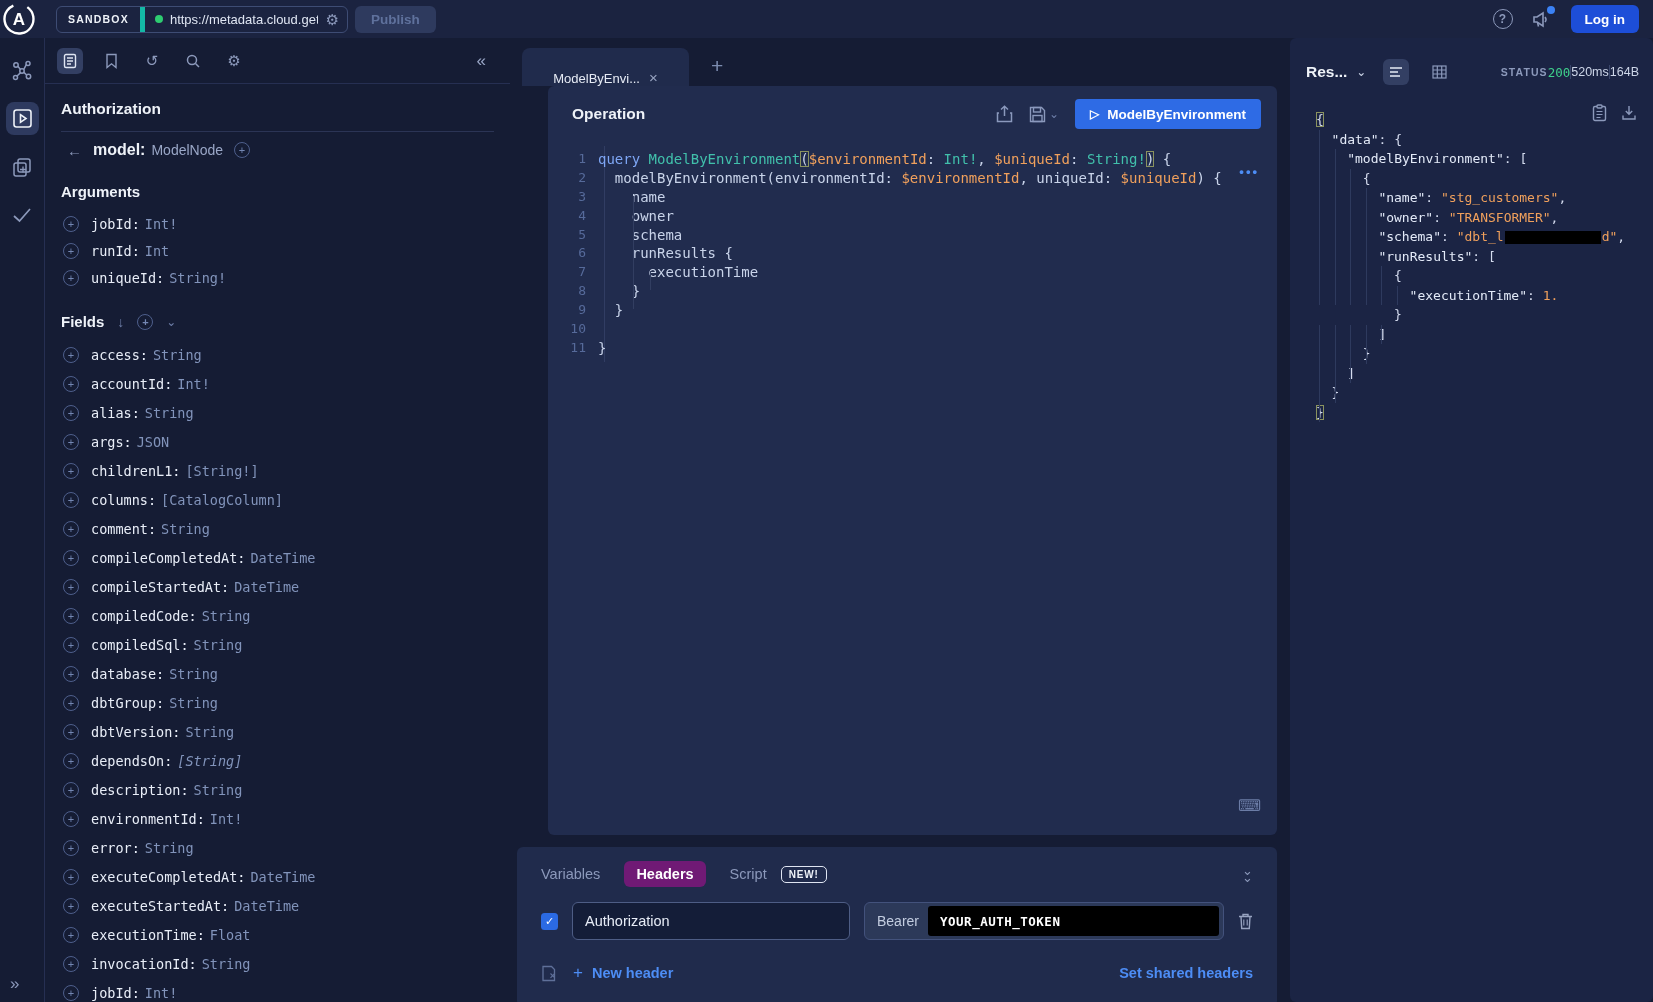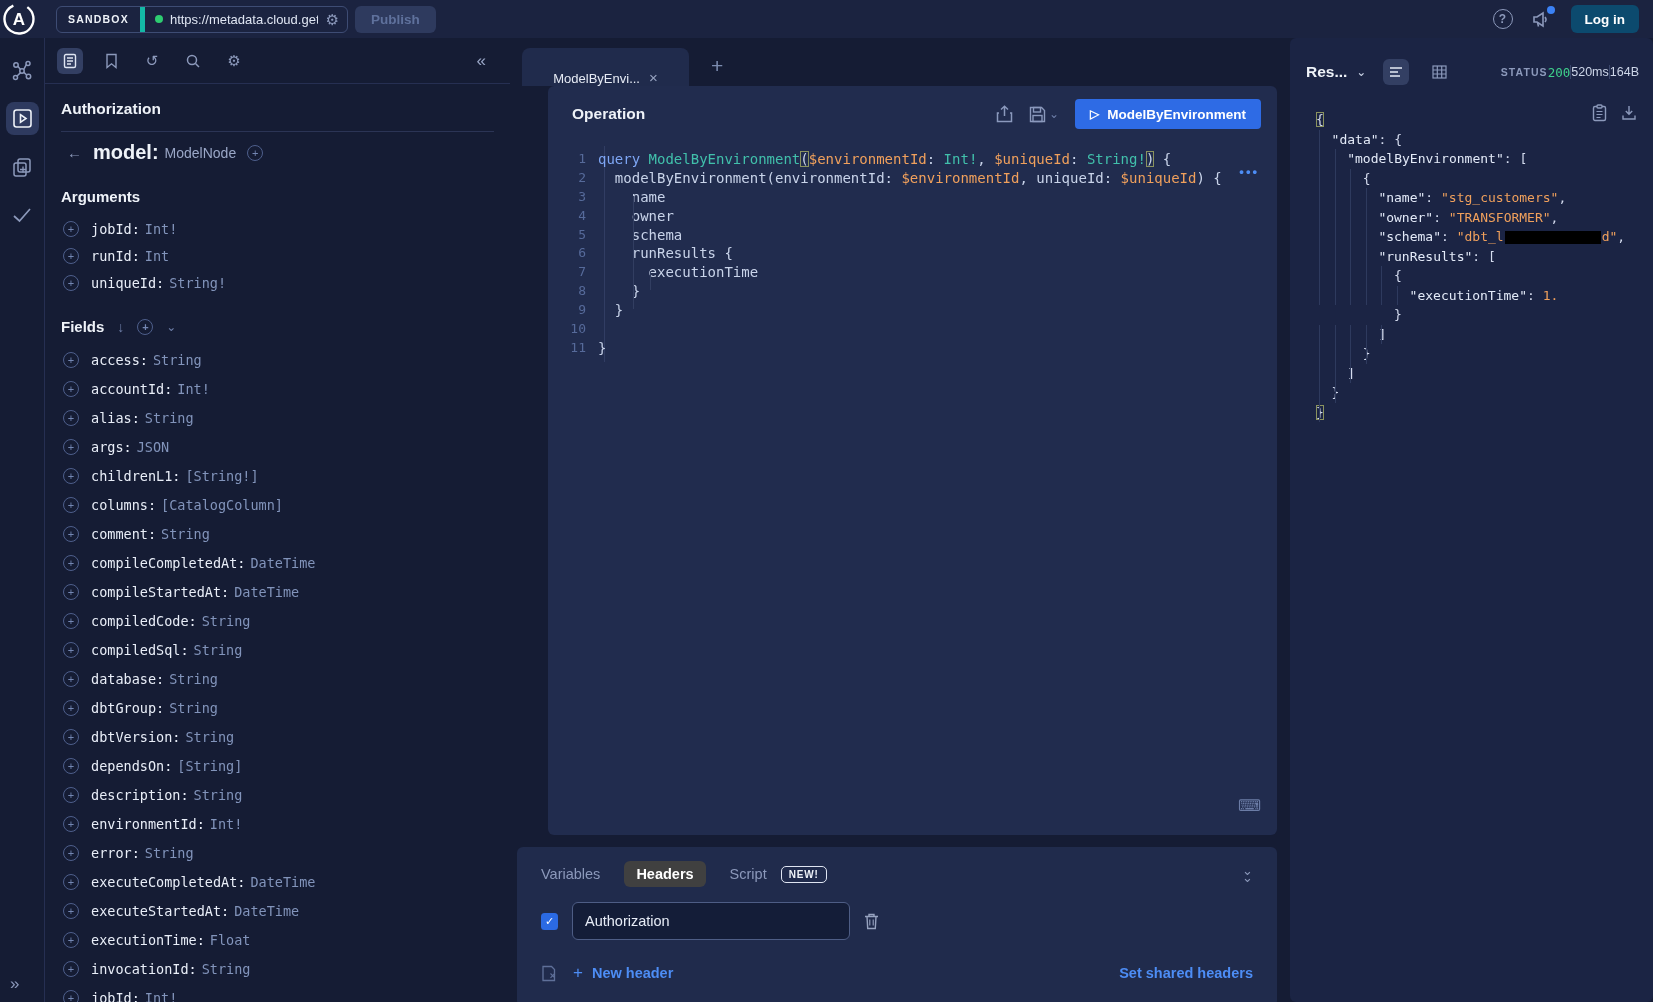--- a/index.html
+++ b/index.html
@@ -14,39 +14,39 @@
   .sandbox-cell { display:flex; align-items:center; padding:0 11px; font-size:10.5px; font-weight:bold; letter-spacing:1.2px; color:#eef2f8; border-right:5px solid #14b8a6; }
   .url-cell { display:flex; align-items:center; gap:7px; padding:0 8px 0 10px; width:202px; }
   .green-dot { width:8px; height:8px; border-radius:50%; background:#2ecc71; flex:0 0 auto; }
   .url-text { font-size:13px; color:#dfe5f2; white-space:nowrap; overflow:hidden; width:150px; }
   .gear { color:#8c99bb; font-size:15px; line-height:1; }
   .publish-btn { margin-left:7px; height:27px; padding:0 16px; border-radius:6px; background:#2e3a5e; color:#5f719c; font-size:13.5px; font-weight:bold; display:flex; align-items:center; }
   .topbar-right { margin-left:auto; display:flex; align-items:center; gap:18px; padding-right:14px; }
   .help-icon { width:20px; height:20px; border:1.5px solid #8c99bb; border-radius:50%; color:#8c99bb; font-size:12px; font-weight:bold; display:flex; align-items:center; justify-content:center; }
   .megaphone-wrap { position:relative; width:22px; height:20px; }
   .notif-dot { position:absolute; right:-2px; top:-3px; width:8px; height:8px; border-radius:50%; background:#3b82f6; }
-  .login-btn { height:28px; padding:0 14px; border-radius:6px; background:#0c4a6e; color:#ffffff; font-size:13.5px; font-weight:bold; display:flex; align-items:center; }
+  .login-btn { height:28px; padding:0 14px; border-radius:6px; background:#1d4ed8; color:#ffffff; font-size:13.5px; font-weight:bold; display:flex; align-items:center; }
 
   
   .rail { position:absolute; left:0; top:38px; width:45px; height:964px; background:#151c34; border-right:1px solid #262f52; display:flex; flex-direction:column; align-items:center; padding-top:16px; gap:15px; }
   .rail-item { width:33px; height:33px; display:flex; align-items:center; justify-content:center; color:#8c99bb; }
   .rail-item.active { background:#2e3a5f; border-radius:8px; color:#eef2f8; }
   .rail-expand { position:absolute; left:10px; bottom:8px; font-size:17px; color:#8c99bb; }
 
   
   .docs { position:absolute; left:45px; top:38px; width:465px; height:964px; background:#151c34; overflow:hidden; }
   .docs-toolbar { height:46px; display:flex; align-items:center; gap:15px; padding:0 24px 0 12px; border-bottom:1px solid #262f52; }
   .tool-icon { width:26px; height:26px; display:flex; align-items:center; justify-content:center; color:#8c99bb; font-size:15px; }
   .tool-icon.active { background:#333f63; border-radius:6px; color:#dfe5f2; }
   .collapse-docs { margin-left:auto; color:#9aa7c7; font-size:17px; }
   .docs-body { padding:16px 16px 0 16px; }
   .docs-title { font-size:15.5px; font-weight:bold; color:#eef2f8; padding-bottom:13px; border-bottom:1px solid #2b3455; }
   .model-row { display:flex; align-items:center; gap:11px; padding:9px 0 2px 6px; }
   .back-arrow { color:#8c99bb; font-size:15px; }
-  .model-label { font-size:20px; font-weight:bold; color:#eef2f8; }
+  .model-label { font-size:16px; font-weight:bold; color:#eef2f8; }
   .model-type { font-size:14px; color:#9aa7c7; margin-left:-5px; }
   .section-title { font-size:15px; font-weight:bold; color:#eef2f8; margin:22px 0 10px 0; display:flex; align-items:center; gap:13px; }
   .sort-icon { color:#6d7ea8; font-size:14px; font-weight:normal; }
   .chev { color:#6d7ea8; font-size:12px; font-weight:normal; }
   .doc-row { display:flex; align-items:center; gap:12px; height:27px; padding-left:2px; }
   .fields-list .doc-row { height:29px; }
   .circle-plus { flex:0 0 auto; width:16px; height:16px; border:1.2px solid #4e5f8c; border-radius:50%; color:#7487b3; font-size:11px; line-height:14px; text-align:center; }
   .f-name { font-family:"DejaVu Sans Mono", monospace; font-size:13.5px; color:#e9eef8; white-space:pre; }
   .f-type { font-family:"DejaVu Sans Mono", monospace; font-size:13.5px; color:#8294bb; white-space:pre; }
 
@@ -73,21 +73,21 @@
   .seg-v { color:#f0a05c; } .seg-p { color:#c9d4ea; }
   .seg-b { color:#c9d4ea; outline:1px solid #8a935f; outline-offset:-1px; }
   .guide { position:absolute; width:1px; background:#323e61; }
   .more-dots { position:absolute; right:18px; top:78px; color:#4d8df5; font-size:13px; letter-spacing:2px; font-weight:bold; }
   .kbd-icon { position:absolute; right:16px; bottom:20px; color:#6b7ca6; font-size:16px; }
 
   
   .req-panel { position:relative; margin-top:12px; height:160px; background:#202b4c; border-radius:6px; padding:14px 24px 0 24px; }
   .req-tabs { display:flex; align-items:center; gap:24px; }
   .req-tab { font-size:14.5px; color:#8c99bb; }
-  .req-tab.active { background:#404040; border-radius:6px; padding:5px 12px; color:#ffffff; font-weight:bold; }
+  .req-tab.active { background:#701a75; border-radius:6px; padding:5px 12px; color:#ffffff; font-weight:bold; }
   .new-badge { border:1.5px solid #dfe5f2; border-radius:5px; padding:2px 7px; font-size:10px; font-weight:bold; letter-spacing:0.8px; color:#eef2f8; margin-left:-10px; }
   .collapse-req { margin-left:auto; color:#8c99bb; display:flex; flex-direction:column; line-height:7px; font-size:13px; }
   .header-row { display:flex; align-items:center; margin-top:15px; gap:14px; }
   .checkbox { width:17px; height:17px; border-radius:3.5px; background:#2b6ae3; color:#fff; font-size:11px; display:flex; align-items:center; justify-content:center; }
   .hname-input { width:278px; height:38px; background:#141d38; border:1px solid #4e5d85; border-radius:6px; color:#e8edf7; font-size:14.5px; padding:0 12px; font-family:"Liberation Sans", sans-serif; }
   .hval-box { flex:1; height:38px; background:#2c3959; border:1px solid #43527c; border-radius:6px; display:flex; align-items:center; gap:9px; padding:0 4px 0 12px; }
   .bearer-label { font-size:14px; color:#c3cde0; }
   .token-box { flex:1; background:#000000; border-radius:3px; height:30px; display:flex; align-items:center; padding:0 12px; font-family:"DejaVu Sans Mono", monospace; font-size:12.5px; font-weight:bold; letter-spacing:0.5px; color:#ffffff; }
   .trash { color:#97a3c0; }
   .req-footer { display:flex; align-items:center; margin-top:23px; gap:16px; }
@@ -308,21 +308,21 @@
             <span class="f-type" style="margin-left: -7px;">String</span>
           </div>
           <div class="doc-row">
             <span class="circle-plus">+</span>
             <span class="f-name">dbtVersion:</span>
             <span class="f-type" style="margin-left: -7px;">String</span>
           </div>
           <div class="doc-row">
             <span class="circle-plus">+</span>
             <span class="f-name">dependsOn:</span>
-            <span class="f-type" style="margin-left: -7px;">[String]</span>
+            <span class="f-type" style="margin-left: -7px; font-style: italic;">[String]</span>
           </div>
           <div class="doc-row">
             <span class="circle-plus">+</span>
             <span class="f-name">description:</span>
             <span class="f-type" style="margin-left: -7px;">String</span>
           </div>
           <div class="doc-row">
             <span class="circle-plus">+</span>
             <span class="f-name">environmentId:</span>
             <span class="f-type" style="margin-left: -7px;">Int!</span>
@@ -423,20 +423,24 @@
         <span class="req-tab">Script</span>
         <span class="new-badge">NEW!</span>
         <span class="collapse-req">
             <span>⌄</span>
             <span>⌄</span>
           </span>
       </div>
       <div class="header-row">
         <div class="checkbox">✓</div>
         <input class="hname-input" value="Authorization" style="">
+        <div class="hval-box">
+          <span class="bearer-label">Bearer</span>
+          <span class="token-box">YOUR_AUTH_TOKEN</span>
+        </div>
         <span class="trash">
           <svg width="15" height="17" viewBox="0 0 15 17" fill="none" stroke="currentColor" stroke-width="1.4">
             <path d="M1 3.5 L14 3.5 M5 3.5 L5 1.5 L10 1.5 L10 3.5 M3 3.5 L3.7 15.5 L11.3 15.5 L12 3.5"></path>
             <path d="M5.8 6.5 L5.8 12.5 M9.2 6.5 L9.2 12.5" stroke-width="1.1"></path>
           </svg>
         </span>
       </div>
       <div class="req-footer">
         <span style="color:#5f7099;">
           <svg width="16" height="17" viewBox="0 0 16 17" fill="none" stroke="currentColor" stroke-width="1.3">

